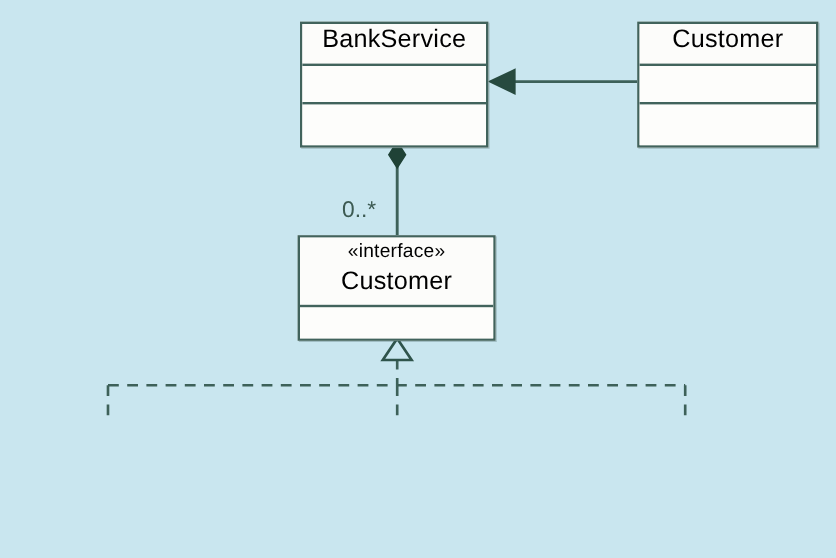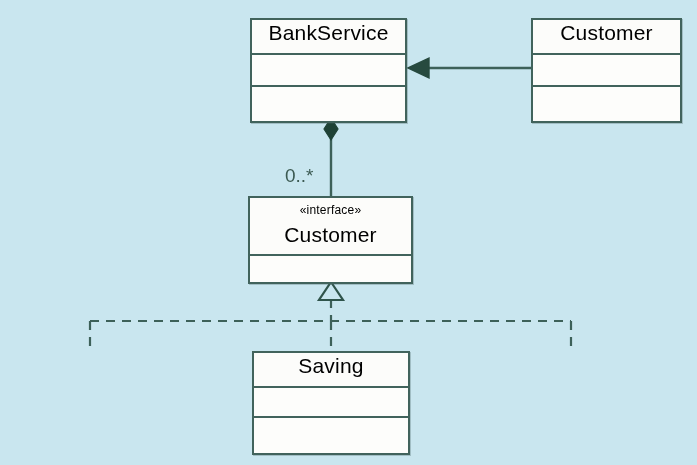--- a/index.html
+++ b/index.html
@@ -48,21 +48,21 @@
     white-space: nowrap;
     background: #fcfcfa;
   }
   .uml-compartment {
     box-sizing: border-box;
     border-top: 2px solid #41635c;
     background: #fdfdfb;
     flex: 1 1 auto;
   }
   .stereotype {
-    font-size: 12px;
+    font-size: 16px;
     line-height: 24px;
   }
   .edge-label {
     position: absolute;
     color: #3c5a52;
     font-size: 19px;
     line-height: 21px;
     white-space: nowrap;
   }
 </style>
@@ -114,22 +114,15 @@
 
   <div class="uml-class" style="left:248px; top:196px; width:165px; height:88px;">
     <div class="uml-name-cell" style="height:59px;">
       <span class="stereotype">«interface»</span>
       <span>Customer</span>
     </div>
     <div class="uml-compartment" style="height:29px;"></div>
   </div>
 
 
-  <div class="uml-class" style="left:252px; top:351px; width:158px; height:104px;">
-    <div class="uml-name-cell" style="height:34px;">
-      <span>Saving</span>
-    </div>
-    <div class="uml-compartment" style="height:32px;"></div>
-    <div class="uml-compartment" style="height:38px;"></div>
-  </div>
 
 
 </div>
 
 </body></html>

